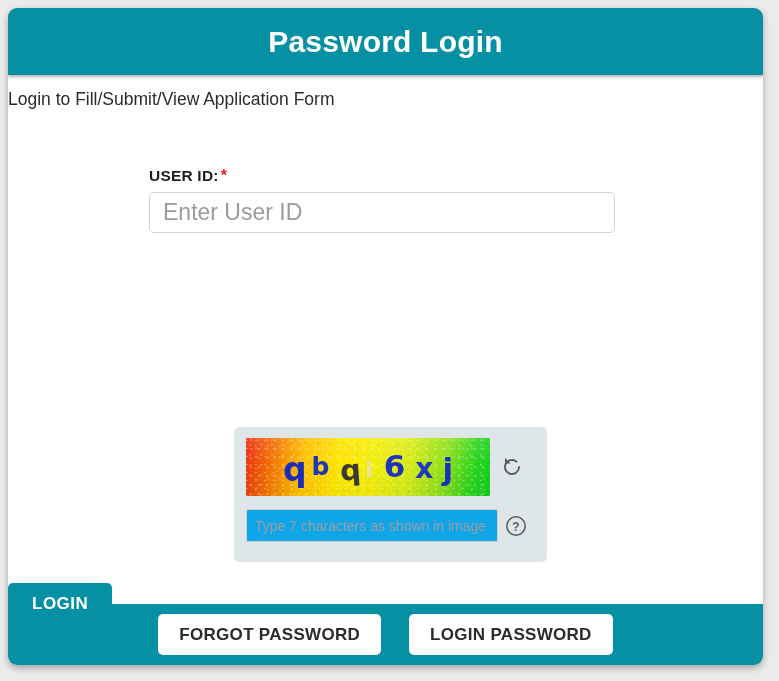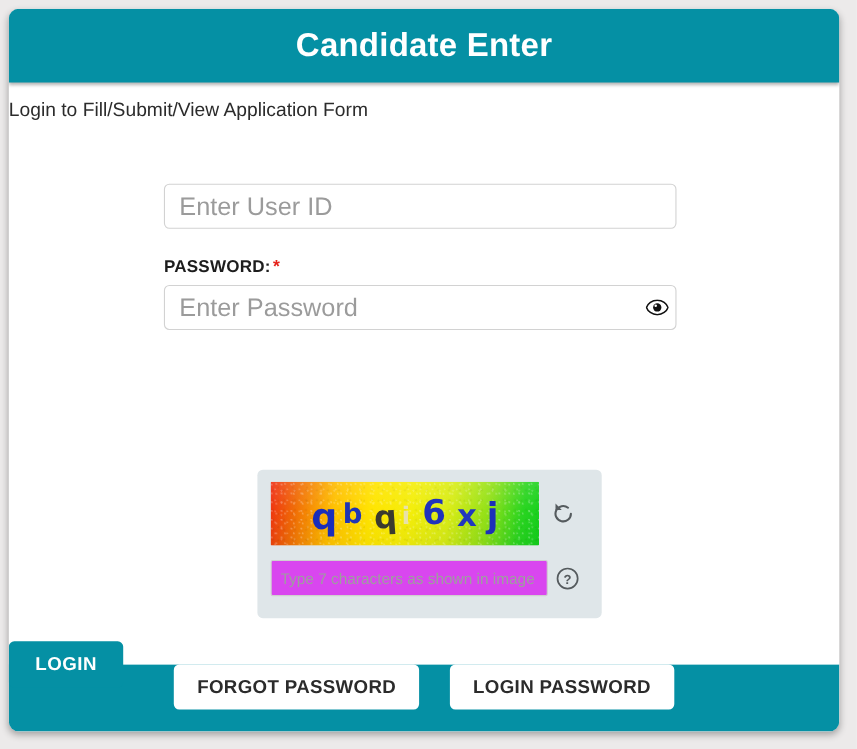--- a/index.html
+++ b/index.html
@@ -217,21 +217,21 @@
     align-items: center;
     gap: 7px;
     margin-top: 13px;
   }
   .captcha-input {
     box-sizing: border-box;
     width: 252px;
     height: 33px;
     border: 1px solid #cfcfcf;
     border-radius: 2px;
-    background: #d946ef;
+    background: #0ea5e9;
     font-family: "Liberation Sans", sans-serif;
     font-size: 14px;
     color: #333;
     padding: 0 8px;
     outline: none;
   }
   .captcha-input::placeholder { color: #9e9e9e; }
   .help-btn {
     width: 22px;
     height: 22px;
@@ -264,20 +264,21 @@
     height: 42px;
     cursor: pointer;
   }
 
   
   .card-footer {
     flex: 0 0 auto;
     height: 61px;
     background: #0590a4;
     display: flex;
+    align-items: center;
     justify-content: center;
     gap: 28px;
   }
   .footer-btn {
     background: #ffffff;
     color: #2b2b2b;
     border: none;
     border-radius: 5px;
     font-family: "Liberation Sans", sans-serif;
     font-size: 17px;
@@ -288,48 +289,36 @@
     cursor: pointer;
   }
 </style>
 </head>
 <body>
 
 <div class="page">
   <div class="card">
 
     <div class="card-header">
-      <div class="title">Candidate Enter</div>
+      <div class="title">Password Login</div>
     </div>
 
     <div class="card-body">
 
       <div class="subtitle">Login to Fill/Submit/View Application Form</div>
 
       <div class="form-area">
 
         <div class="field-block">
+          <div class="field-label">
+            <span>USER ID:</span><span class="req-star">*</span>
+          </div>
           <input class="text-input" type="text" placeholder="Enter User ID" value="" style="">
         </div>
 
-        <div class="field-block">
-          <div class="field-label">
-            <span>PASSWORD:</span><span class="req-star">*</span>
-          </div>
-          <div class="pw-wrap">
-            <input class="text-input" type="text" placeholder="Enter Password" value="" style="">
-            <button class="eye-btn" aria-label="toggle password visibility">
-              <svg width="21" height="15" viewBox="0 0 24 17">
-                <path d="M12 1C6.5 1 2.2 4.6 0.8 8.5 2.2 12.4 6.5 16 12 16s9.8-3.6 11.2-7.5C21.8 4.6 17.5 1 12 1z" fill="#ffffff" stroke="#111111" stroke-width="1.6"></path>
-                <circle cx="12" cy="8.5" r="4.3" fill="#111111"></circle>
-                <circle cx="10.4" cy="6.8" r="1.3" fill="#ffffff"></circle>
-              </svg>
-            </button>
-          </div>
-        </div>
 
       </div>
 
       <div class="captcha-panel">
 
         <div class="captcha-top">
           <div class="captcha-image">
             <div class="captcha-noise"></div>
             <div class="captcha-chars">
               <span class="cc0">q</span>

